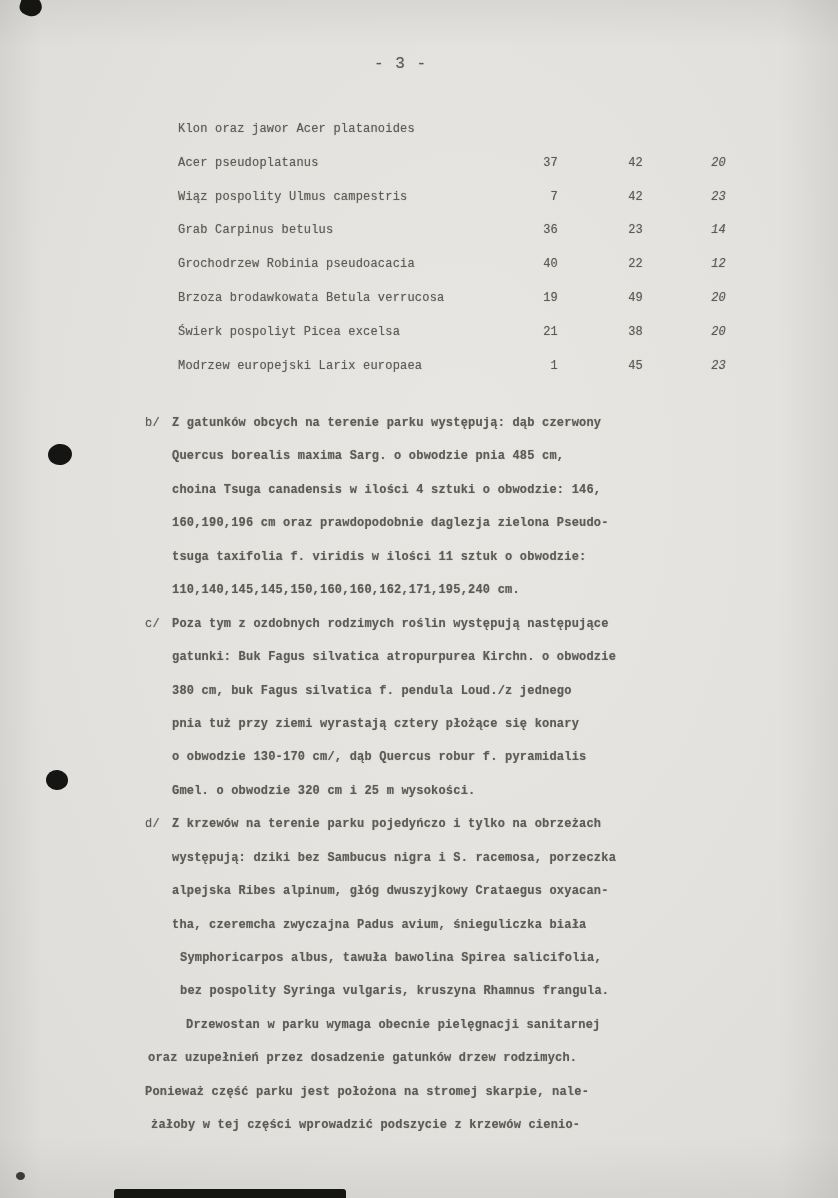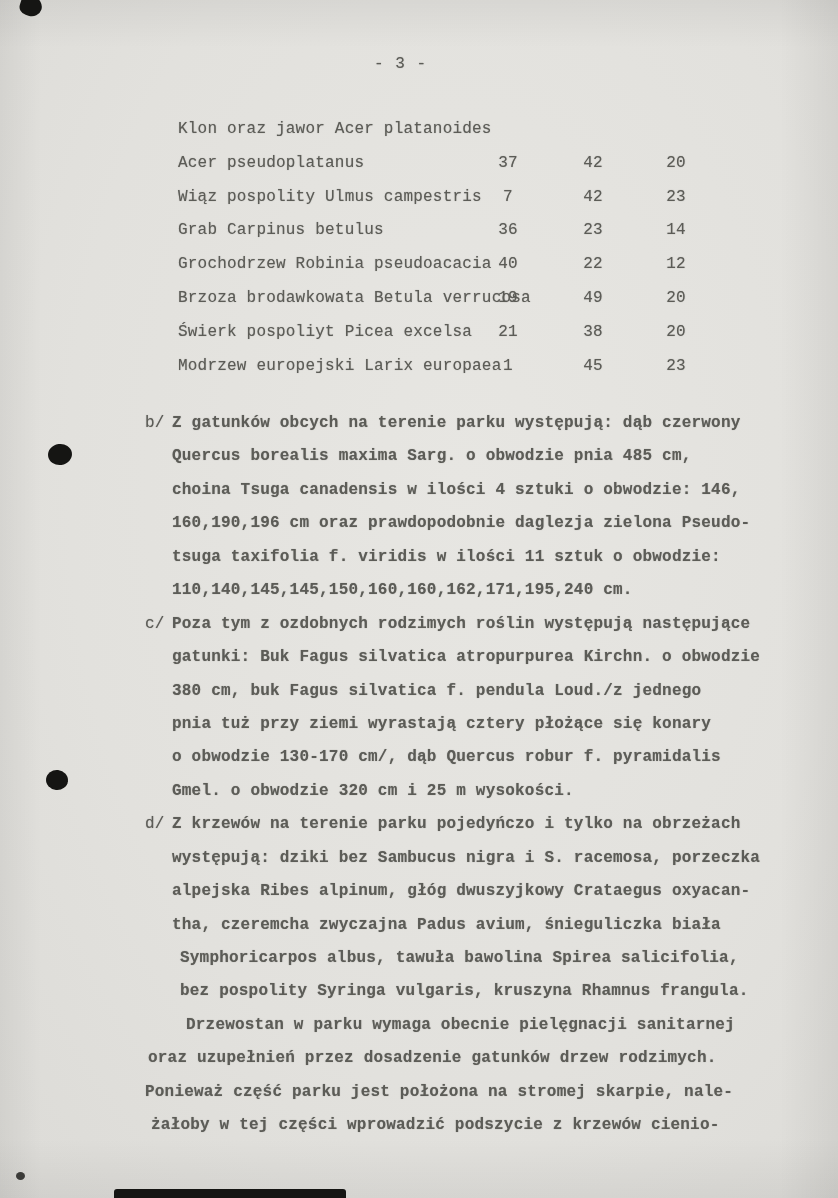--- a/index.html
+++ b/index.html
@@ -12,21 +12,21 @@
     overflow: hidden;
     background:
       linear-gradient(to right, rgba(0,0,0,0.05), rgba(0,0,0,0) 5%, rgba(0,0,0,0) 93%, rgba(0,0,0,0.06)),
       linear-gradient(to bottom, rgba(0,0,0,0.05), rgba(0,0,0,0) 4%, rgba(0,0,0,0) 95%, rgba(0,0,0,0.05)),
       radial-gradient(ellipse at 55% 40%, #e7e6e2 0%, #e2e1dd 60%, #dcdbd7 100%);
     font-family: "Liberation Mono", "DejaVu Sans Mono", monospace;
     color: #5c5c57;
   }
 
   .typed {
-    font-size: 16px;
+    font-size: 12px;
     letter-spacing: 0.2px;
     white-space: pre;
     text-shadow: 0 0 1px rgba(92, 92, 87, 0.55);
   }
 
   .page-number {
     position: absolute;
     top: 55px;
     left: 374px;
     font-size: 16px;
@@ -41,25 +41,25 @@
   }
   .trow {
     position: relative;
     height: 33.8px;
     line-height: 33.8px;
   }
   .tc {
     position: absolute;
     top: 0;
     width: 100px;
-    text-align: center;
+    text-align: right;
   }
   .tc.c1 { left: 280px; }
   .tc.c2 { left: 365px; }
-  .tc.c3 { left: 448px; }
+  .tc.c3 { left: 448px; font-style: italic; }
 
   .sections {
     position: absolute;
     top: 407px;
     left: 145px;
     width: 660px;
   }
   .sline {
     position: relative;
     height: 33.45px;

